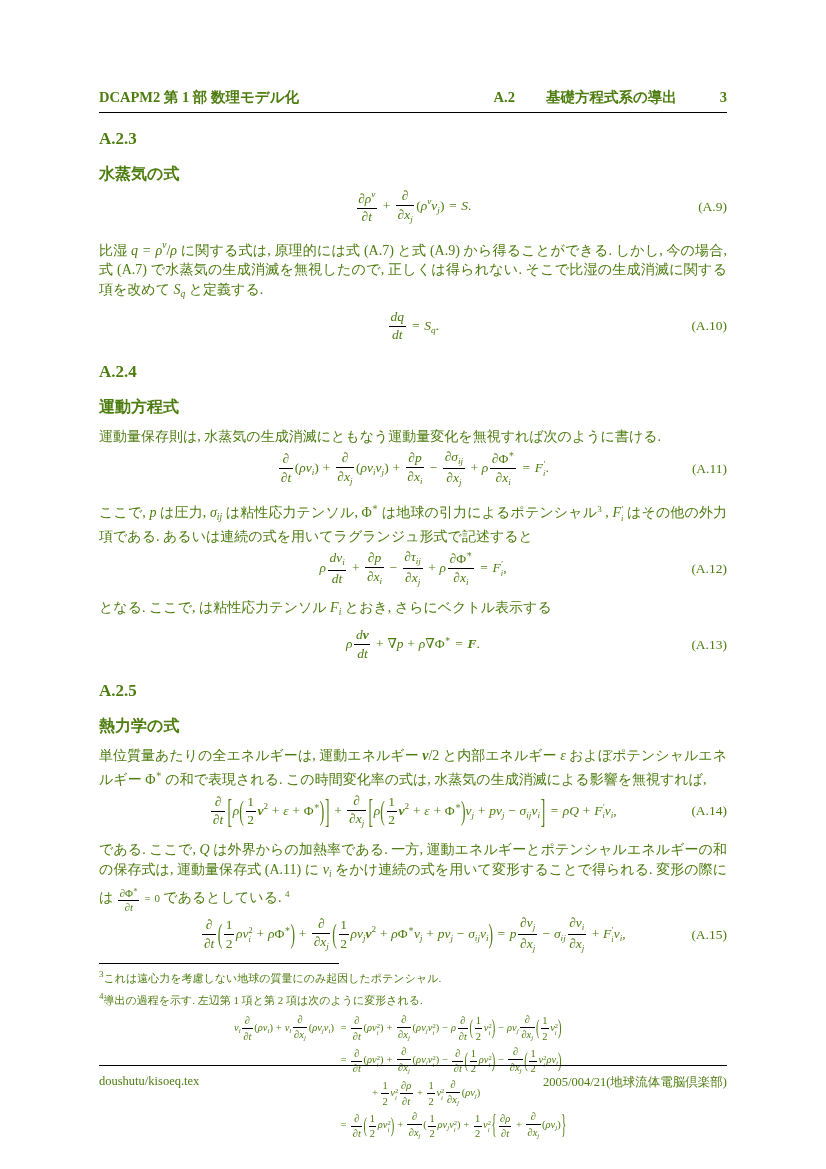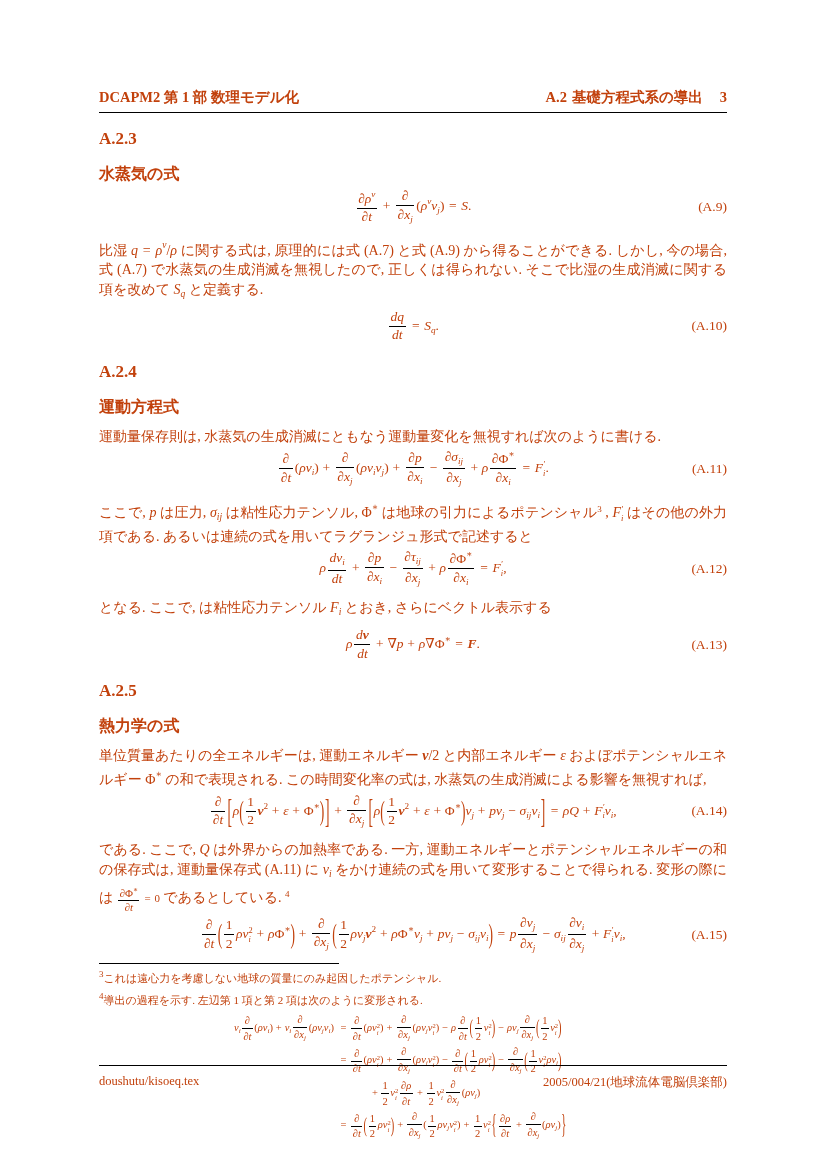--- a/index.html
+++ b/index.html
@@ -1,22 +1,22 @@
 <!DOCTYPE html>
 <html><head>
 <meta charset="utf-8">
 <style>
   html,body{margin:0;padding:0;background:#ffffff;}
-  .page{position:relative;width:764px;height:1169px;background:#fff;overflow:hidden;color:#c2410c;
+  .page{position:relative;width:764px;height:1169px;background:#fff;overflow:hidden;color:#4d7c0f;
         font-family:"Liberation Serif","DejaVu Serif",serif;}
   .content{position:absolute;left:99px;top:0;width:628px;}
   
   .header{display:flex;justify-content:space-between;align-items:baseline;margin-top:88px;
           font-weight:bold;font-size:14.5px;}
-  .hr-right{display:flex;align-items:baseline;gap:5px;}
+  .hr-right{display:flex;align-items:baseline;gap:31px;}
   .pagenum{margin-left:12px;}
   .rule{height:1px;background:#000;margin-top:5px;}
   
   .sec-h{display:flex;align-items:baseline;gap:15px;font-weight:bold;font-size:17px;margin-top:24px;}
   .sec-h:nth-of-type(n){margin-top:16px;flex-direction:column;}
   .sec-title{font-family:"Liberation Sans","DejaVu Sans",sans-serif;font-size:16px;}
   .para{font-size:14px;line-height:19.5px;text-align:justify;margin-top:9px;}
   
   .eqrow{position:relative;display:flex;align-items:center;justify-content:center;
          min-height:40px;margin:2px 0;}

